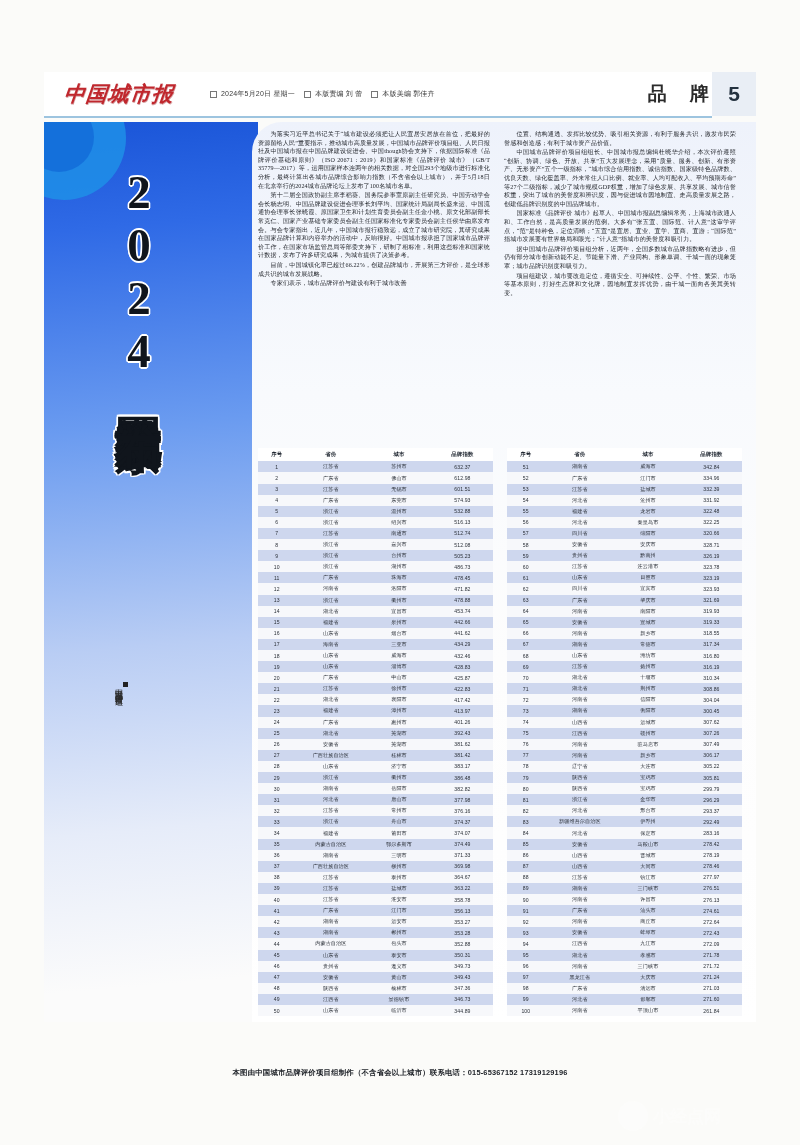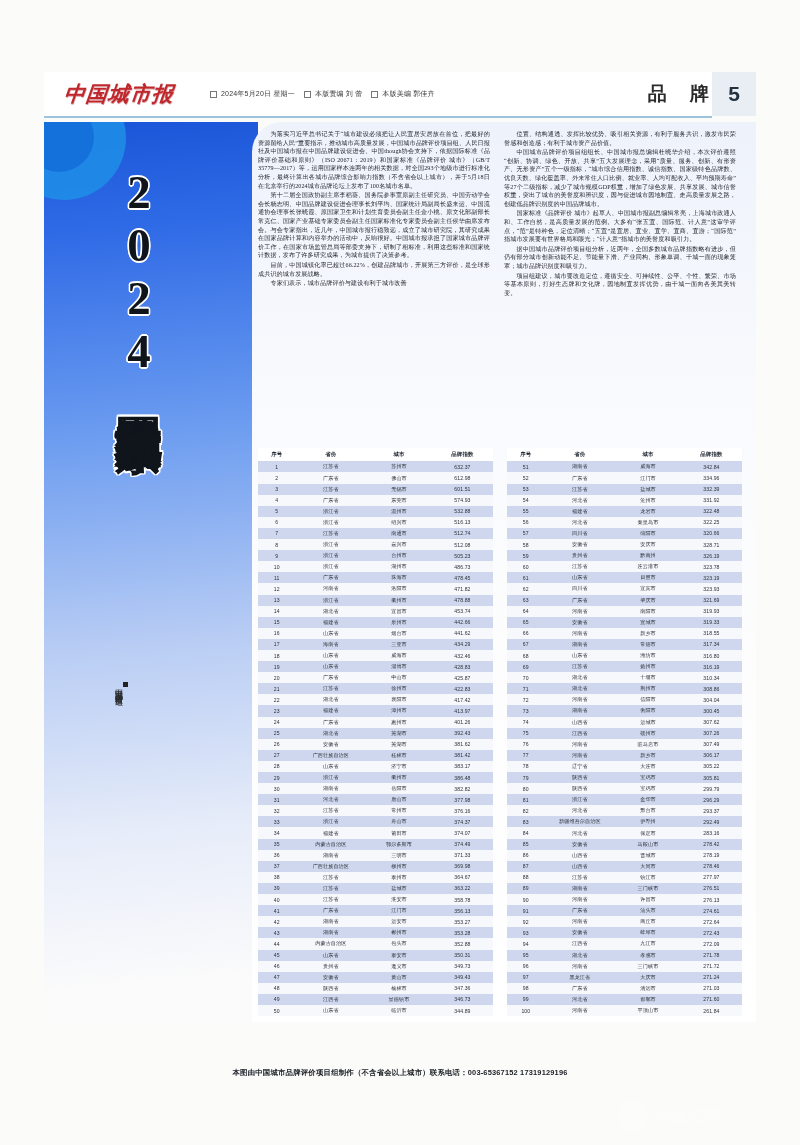--- a/index.html
+++ b/index.html
@@ -853,20 +853,20 @@
               <td>河南省</td>
               <td>平顶山市</td>
               <td>261.84</td>
             </tr>
           </tbody>
       </table>
     </div>
 
   </div>
 
-  <div class="footer">本图由中国城市品牌评价项目组制作（不含省会以上城市）联系电话：003-65367152  17319129196</div>
+  <div class="footer">本图由中国城市品牌评价项目组制作（不含省会以上城市）联系电话：015-65367152  17319129196</div>
 
   <div class="watermark">
     <div class="wm-circle"></div>
     <div class="wm-text">小经点网</div>
   </div>
 
 </div>
 
 </body></html>

